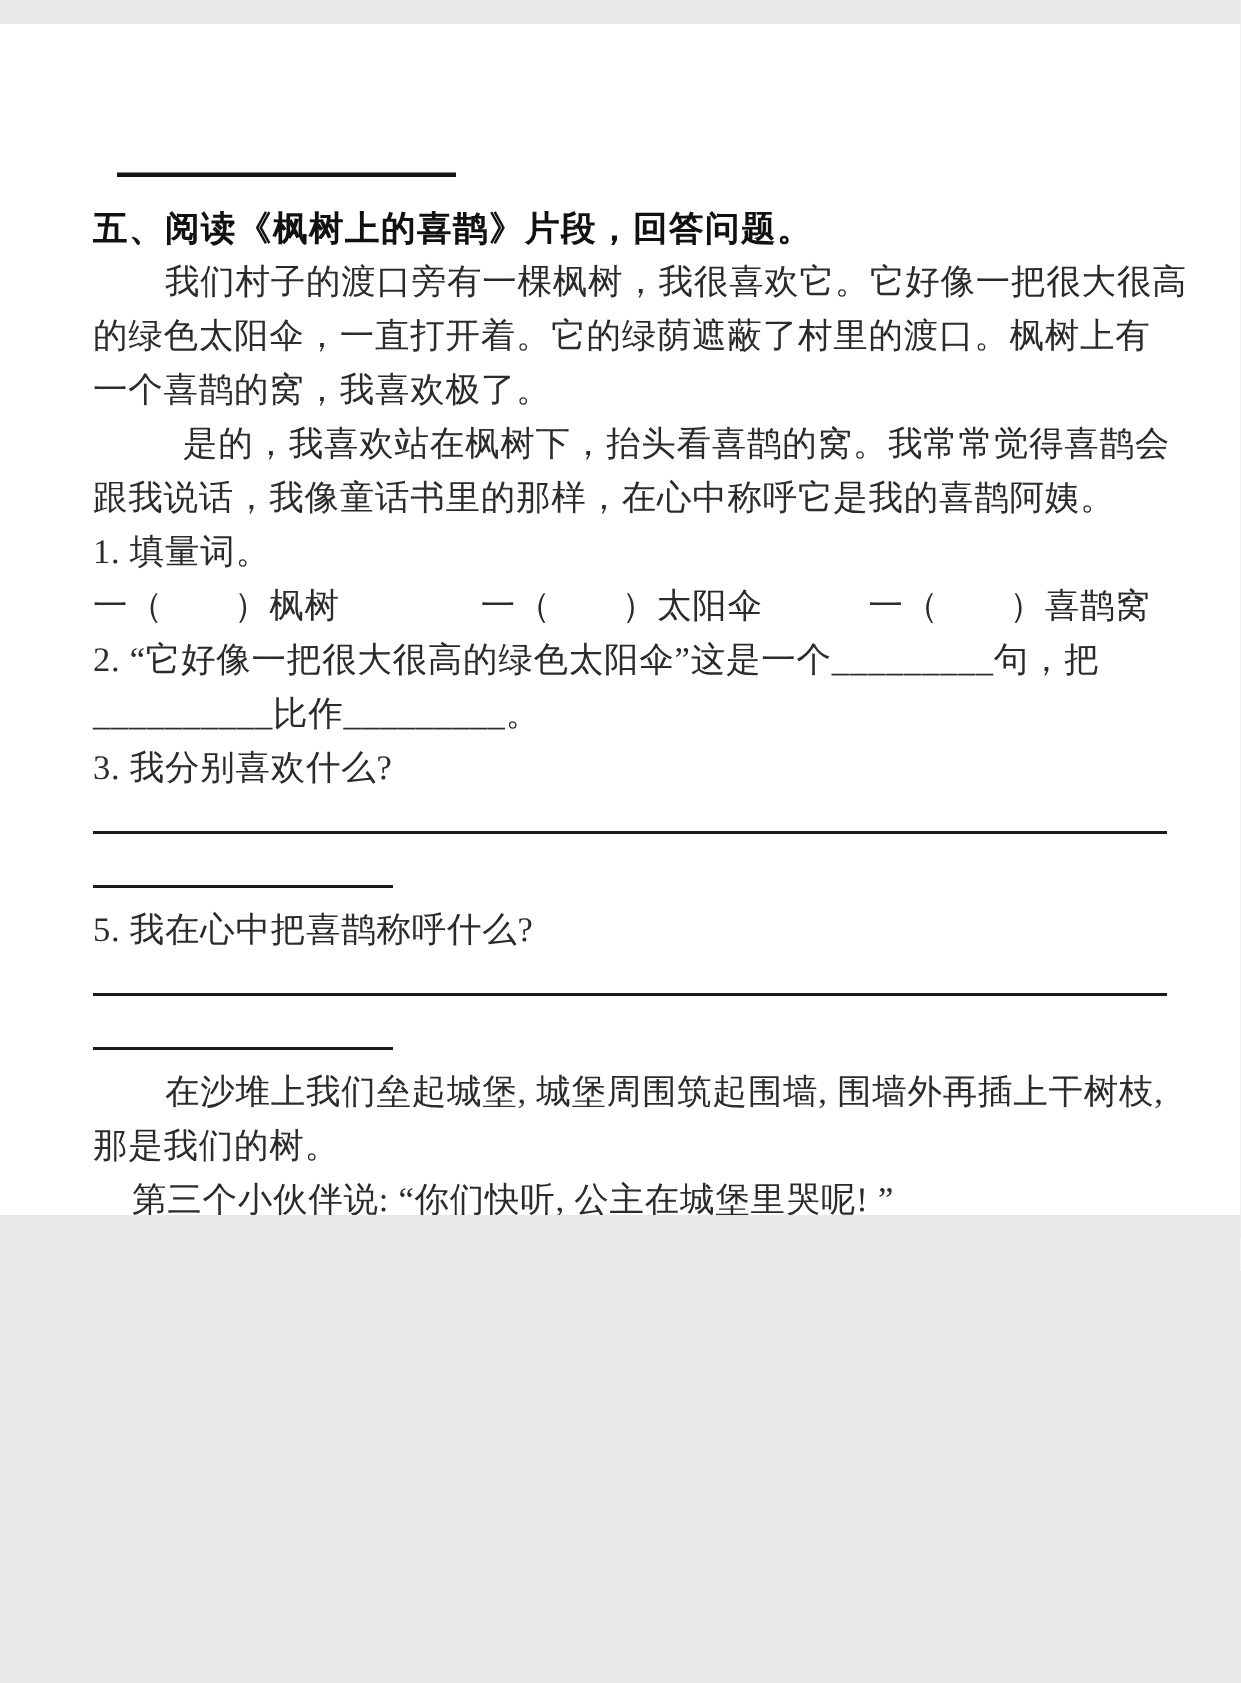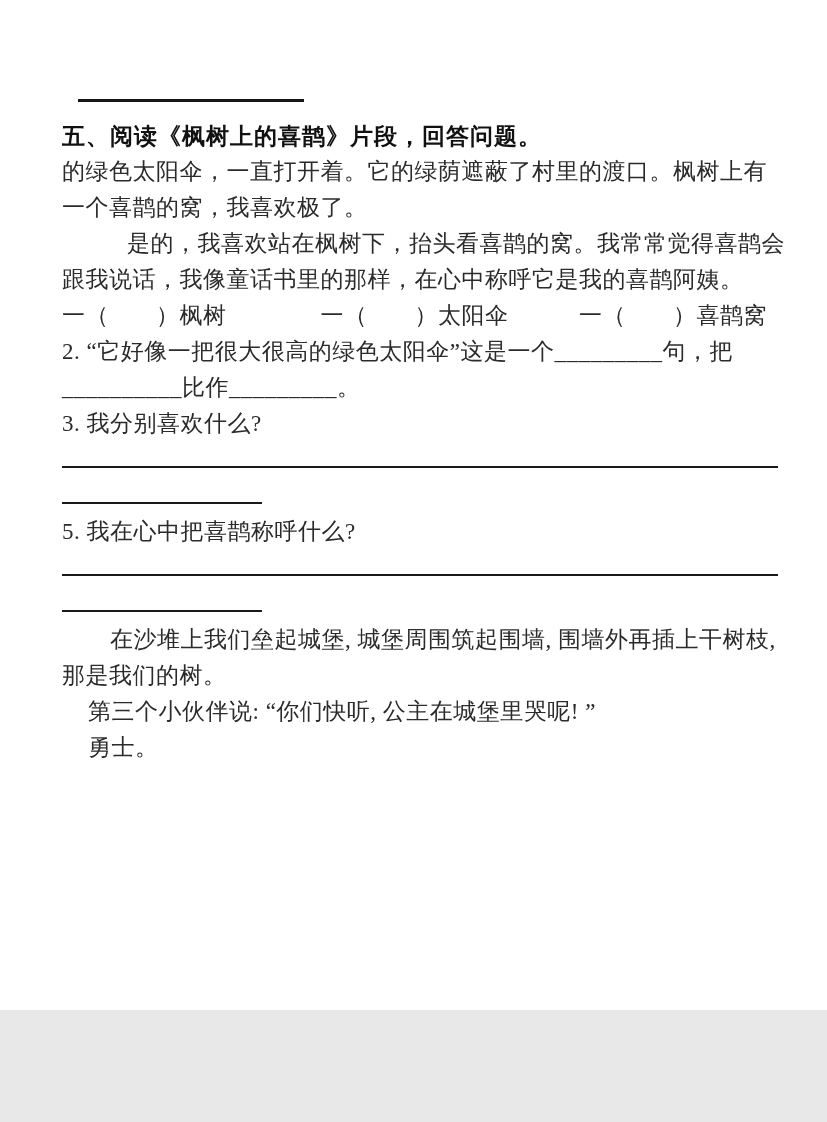--- a/index.html
+++ b/index.html
@@ -4,22 +4,22 @@
 <style>
   html, body {
     margin: 0;
     padding: 0;
     background: #e8e8e8;
     font-family: "Liberation Serif", "DejaVu Serif", serif;
   }
   .page {
     position: relative;
     width: 827px;
-    height: 1010px;
-    margin: 0 auto;
+    height: 794px;
+    margin: 16px auto;
     background: #ffffff;
     box-sizing: border-box;
     padding: 0 42px 0 62px;
     overflow: hidden;
     color: #2b2b2b;
   }
   
   .top-rule {
     position: absolute;
     left: 78px;
@@ -46,21 +46,21 @@
     letter-spacing: 1px;
   }
   .heading .prefix-regular {
     font-family: "Liberation Serif", "DejaVu Serif", serif;
     font-weight: normal;
     color: #2b2b2b;
   }
   .ind0 { padding-left: 0; }
   .ind1 { padding-left: 26px; }
   .ind2 { padding-left: 48px; }
-  .ind2x { padding-left: 60px; text-align: right; }
+  .ind2x { padding-left: 60px; }
   
   .ans-ln {
     height: 36px;
     box-sizing: border-box;
     padding-top: 24px;
   }
   .ans-ln .rule {
     height: 0;
     border-top: 2px solid #1a1a1a;
   }
@@ -71,25 +71,27 @@
 <body>
 
 <div class="page">
 
   <div class="top-rule"></div>
 
   <div class="content">
 
     <div class="ln heading">五、阅读《枫树上的喜鹊》片段，回答问题。</div>
 
+    <div class="ln ind2">我们村子的渡口旁有一棵枫树，我很喜欢它。它好像一把很大很高</div>
     <div class="ln ind0">的绿色太阳伞，一直打开着。它的绿荫遮蔽了村里的渡口。枫树上有</div>
     <div class="ln ind0">一个喜鹊的窝，我喜欢极了。</div>
     <div class="ln ind2x">是的，我喜欢站在枫树下，抬头看喜鹊的窝。我常常觉得喜鹊会</div>
     <div class="ln ind0">跟我说话，我像童话书里的那样，在心中称呼它是我的喜鹊阿姨。</div>
 
+    <div class="ln ind0">1. 填量词。</div>
     <div class="ln ind0">一（　　）枫树　　　　一（　　）太阳伞　　　一（　　）喜鹊窝　　　一</div>
 
     <div class="ln ind0">2.  “它好像一把很大很高的绿色太阳伞”这是一个_________句，把</div>
     <div class="ln ind0">__________比作_________。</div>
 
     <div class="ln ind0">3. 我分别喜欢什么?</div>
 
     <div class="ans-ln">
       <div class="rule rule-long"></div>
     </div>

